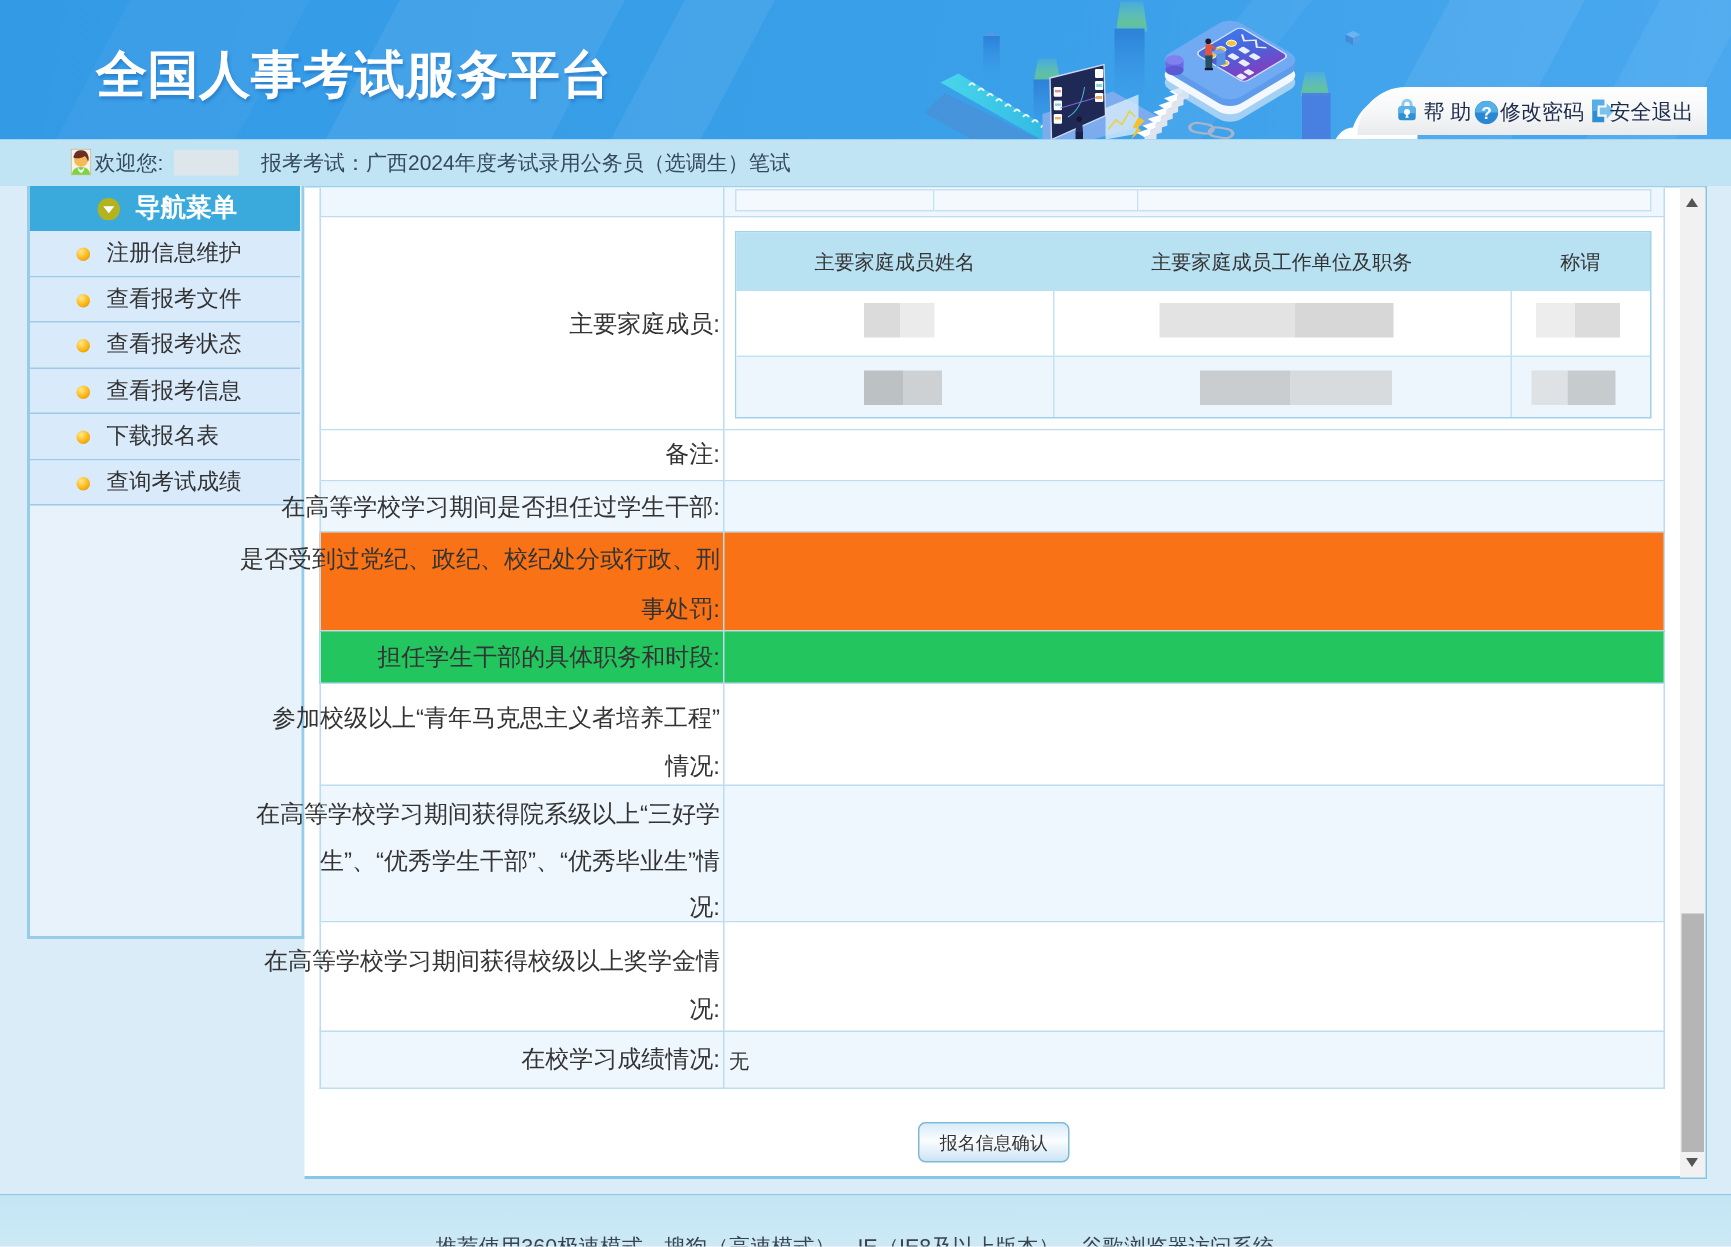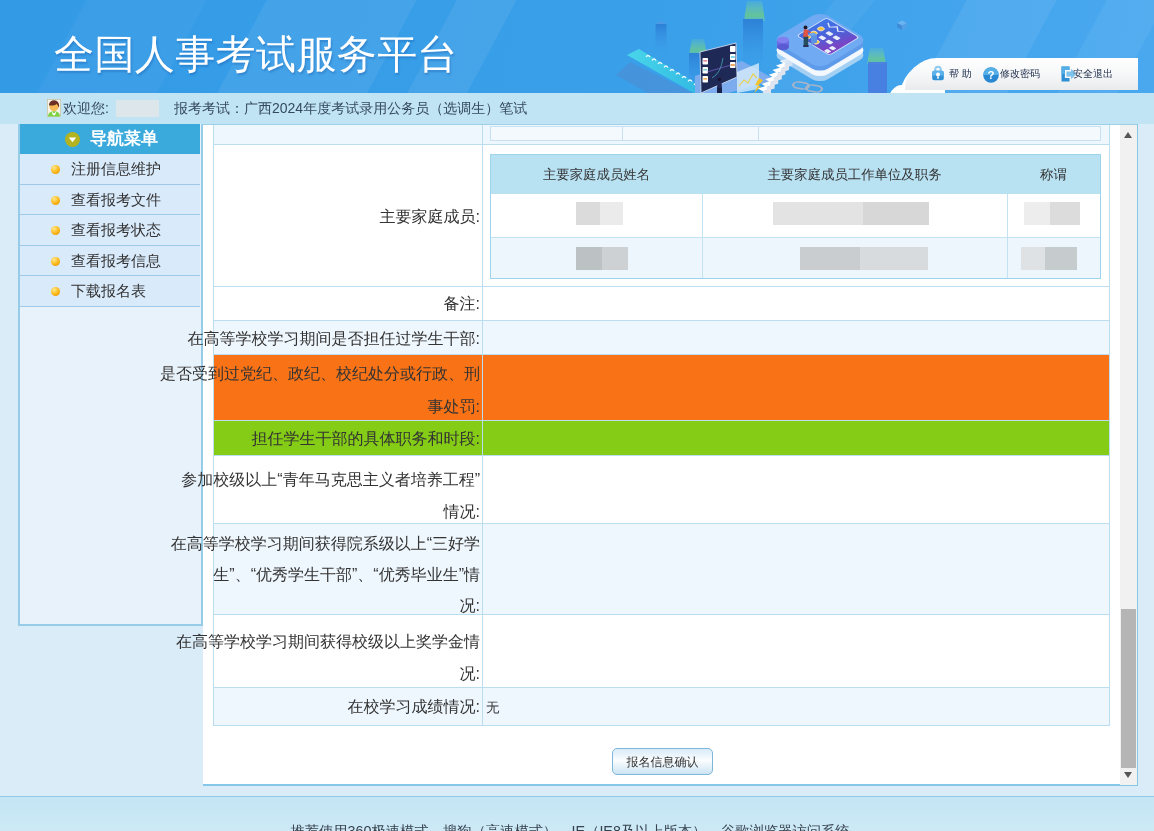--- a/index.html
+++ b/index.html
@@ -1,26 +1,26 @@
 <!DOCTYPE html>
 <html><head>
 <meta charset="utf-8">
 <style>
 * { margin:0; padding:0; box-sizing:border-box; }
 html,body { width:1154px; height:831px; overflow:hidden; }
 body { font-family:"Liberation Sans", sans-serif; position:relative; background:#d9eaf8; }
 #header { position:absolute; left:0; top:0; width:1154px; height:93px;
   background:linear-gradient(100deg,#339ae6 0%,#3aa0e9 60%,#4aa8ef 100%); overflow:hidden; }
 .streak { position:absolute; background:rgba(255,255,255,0.07); transform:skewX(-28deg); }
-#title { position:absolute; left:54px; top:27px; font-size:40px; font-weight:normal; color:#ffffff;
+#title { position:absolute; left:64px; top:27px; font-size:34px; font-weight:bold; color:#ffffff;
   letter-spacing:0.4px; text-shadow:1px 2px 2px rgba(20,80,160,0.35); }
 #helpbar { position:absolute; left:905px; top:58px; width:233px; height:32px;
   background:linear-gradient(180deg,#ffffff 0%,#f4f5f6 60%,#e9eaec 100%);
   border-radius:34px 0 0 0; }
-#helpbar .itm { position:absolute; top:0; height:32px; line-height:32px; font-size:10px; color:#1c2b4a; }
+#helpbar .itm { position:absolute; top:0; height:32px; line-height:32px; font-size:14px; color:#1c2b4a; }
 #welcome { position:absolute; left:0; top:93px; width:1154px; height:31px; background:#c1e4f4; }
 #welcome .t { position:absolute; top:0; height:31px; line-height:31px; font-size:14px; color:#35495e; }
 #bodyarea { position:absolute; left:0; top:124px; width:1154px; height:673px; background:#dbecf9; }
 #sidebar { position:absolute; left:0; top:0; width:203px; height:670px; background:#dbecf9; }
 #menubox { position:absolute; left:18px; top:0; width:185px; height:502px; background:#e8f2fa;
   border:2px solid #97cce8; border-top:none; }
 #menuhead { position:absolute; left:0; top:0; width:180px; height:30px; background:#3aa9db;
   color:#fff; font-size:17px; font-weight:bold; text-align:center; line-height:30px; }
 .mitem { position:absolute; left:0; width:180px; height:30.5px; background:#d9eafb;
   border-bottom:1px solid #9ec9e8; font-size:15px; color:#333; line-height:30px; }
@@ -262,20 +262,24 @@
           <span class="txt">查看报考文件</span>
         </div>
       <div class="mitem" style="top:121.5px;">
           <span class="bullet"></span>
           <span class="txt">查看报考信息</span>
         </div>
       <div class="mitem" style="top:152px;">
           <span class="bullet"></span>
           <span class="txt">下载报名表</span>
         </div>
+      <div class="mitem" style="top:182.5px;">
+          <span class="bullet"></span>
+          <span class="txt">查询考试成绩</span>
+        </div>
     </div>
   </div>
   <div id="panel">
     <div id="tbl">
 
       <div class="row" style="top:0;height:20px;background:#eff7fe;border-top:none;">
         <div style="position:absolute;left:276px;top:1px;width:133px;height:15px;background:#f4f9fe;border:1px solid #c7e0f2;"></div>
         <div style="position:absolute;left:409px;top:1px;width:136px;height:15px;background:#f4f9fe;border:1px solid #c7e0f2;border-left:none;"></div>
         <div style="position:absolute;left:545px;top:1px;width:342px;height:15px;background:#f4f9fe;border:1px solid #c7e0f2;border-left:none;"></div>
       </div>
@@ -314,21 +318,21 @@
 
       <div class="row" style="top:196px;height:34px;background:#eff7fe;">
         <div class="lbl" style="top:9.5px;">在高等学校学习期间是否担任过学生干部:</div>
       </div>
 
       <div class="row" style="top:230px;height:66px;background:#f97316;">
         <div class="lbl" style="top:11px;">是否受到过党纪、政纪、校纪处分或行政、刑</div>
         <div class="lbl" style="top:43.5px;">事处罚:</div>
       </div>
 
-      <div class="row" style="top:296px;height:35px;background:#84cc16;">
+      <div class="row" style="top:296px;height:35px;background:#22c55e;">
         <div class="lbl" style="top:10px;">担任学生干部的具体职务和时段:</div>
       </div>
 
       <div class="row" style="top:331px;height:68px;background:#ffffff;">
         <div class="lbl" style="top:16px;">参加校级以上“青年马克思主义者培养工程”</div>
         <div class="lbl" style="top:48px;">情况:</div>
       </div>
 
       <div class="row" style="top:399px;height:91px;background:#eff7fe;">
         <div class="lbl" style="top:12px;">在高等学校学习期间获得院系级以上“三好学</div>

